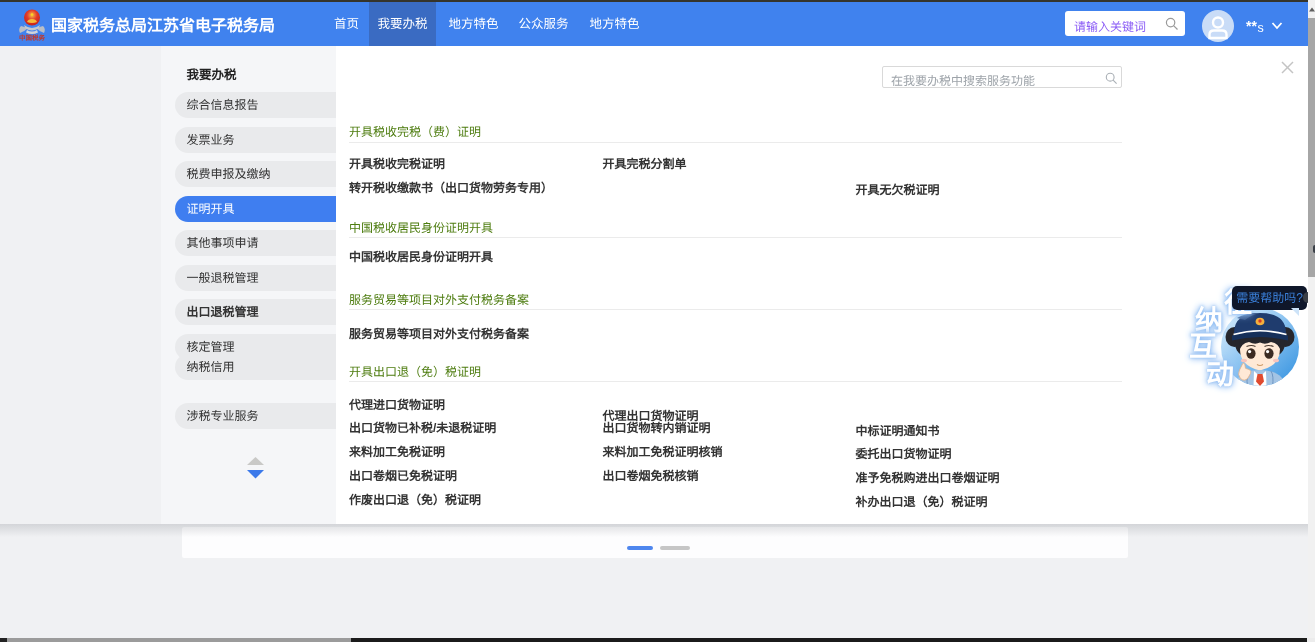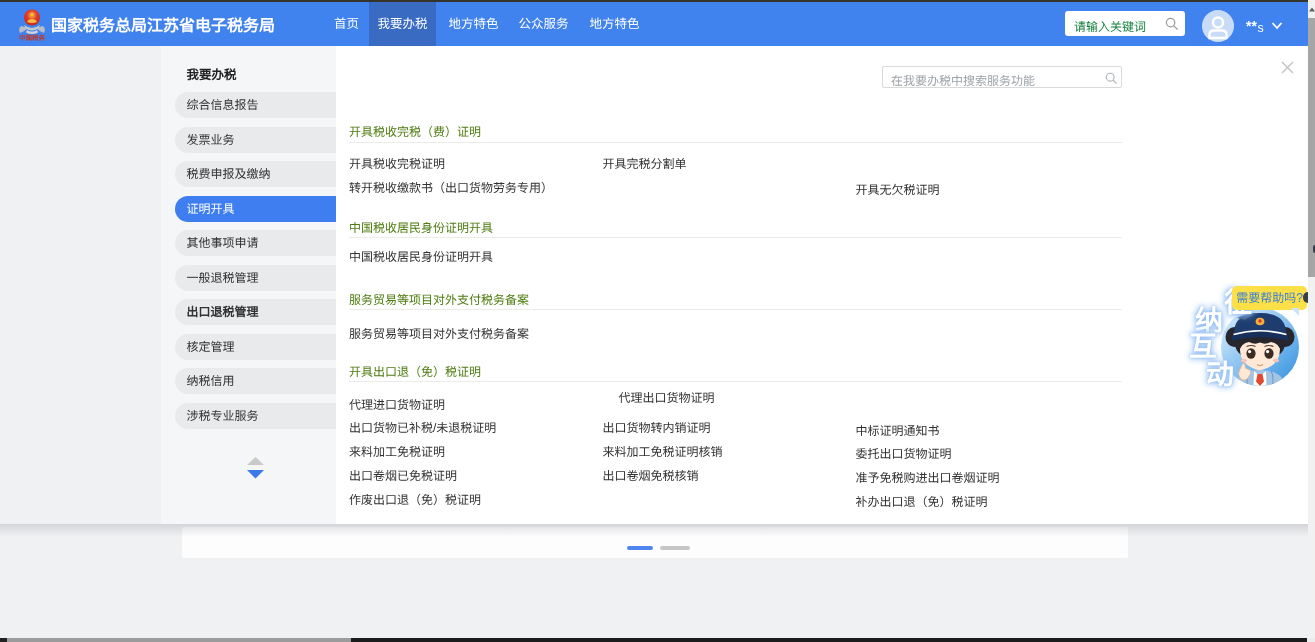--- a/index.html
+++ b/index.html
@@ -11,37 +11,37 @@
 
 
 #topline { left:0; top:0; width:1315px; height:2px; background:#35342b; z-index:60; }
 
 
 #navbar { left:0; top:2px; width:1308px; height:44px; background:#4082ee; z-index:50; }
 #nav-active { left:369px; top:0; width:67px; height:44px; background:#3a6bc2; }
 .navitem { top:0; height:44px; line-height:44px; color:#fff; font-size:12.5px; text-align:center; }
 #brand-title { left:51px; top:1.5px; height:44px; line-height:44px; color:#fff; font-size:16px; font-weight:bold; }
 #nav-search { left:1065px; top:9px; width:120px; height:25px; background:#fff; border-radius:3px; }
-#nav-search span { position:absolute; left:9px; top:6px; font-size:12px; color:#15803d; }
+#nav-search span { position:absolute; left:9px; top:6px; font-size:12px; color:#8b5cf6; }
 #avatar { left:1202px; top:8px; width:32px; height:32px; border-radius:50%; background:#c9dcf7; }
 #username { left:1246px; top:0; height:44px; color:#fff; }
 
 
 #sidebar { left:161px; top:46px; width:175px; height:478px; background:#f5f6f8; z-index:30; }
 #content { left:336px; top:46px; width:971.5px; height:478px; background:#ffffff; z-index:30; }
 #panelshadow { left:0px; top:524px; width:1308px; height:13px; background:linear-gradient(to bottom, rgba(80,85,95,0.18), rgba(80,85,95,0)); z-index:31; }
 
 .pill { left:13.5px; width:161px; height:26px; background:#e9eaec; border-radius:13px 0 0 13px;
   font-size:12px; color:#333; line-height:26px; padding-left:12px; }
 .pill.sel { background:#3f7ef0; color:#fff; }
 #side-head { left:25.5px; top:17.5px; font-size:12.5px; font-weight:bold; color:#222; }
 
 .sec-h { left:13px; font-size:12px; line-height:14px; color:#4d7c0f; }
 .sec-line { left:13px; width:773px; height:1px; background:#ebebeb; }
-.it { font-size:12px; color:#333; height:14px; line-height:14px; }
+.it { font-size:12px; color:#333; height:14px; line-height:14px;font-weight:bold; }
 .c1 { left:13px; } .c2 { left:266.5px; } .c3 { left:519.5px;margin-top:26px; }
 
 #c-search { left:546px; top:20px; width:240px; height:22px; background:#fff; border:1px solid #d9d9d9; border-radius:2px; }
 #c-search span { position:absolute; left:8px; top:4px; font-size:12px; color:#9da3a9; }
 
 
 #card1 { left:182px; top:527px; width:946px; height:31px; background:#fdfdfe; border-radius:2px; z-index:10; }
 #dot1 { left:627px; top:546px; width:26px; height:4px; border-radius:2px; background:#4e86ee; z-index:12; }
 #dot2 { left:660px; top:546px; width:30px; height:4px; border-radius:2px; background:#c6c6c6; z-index:12; }
 #card2 { left:182px; top:569px; width:946px; height:69px; background:#fdfdfe; border-radius:2px; z-index:10; }
@@ -51,21 +51,21 @@
 
 #vsb { left:1308px; top:0; width:7px; height:642px; background:#f1f1f1; z-index:70; }
 #vsb-thumb { left:0; top:18px; width:7px; height:259px; background:#a6a6a6; }
 #hsb { left:0; top:638px; width:1315px; height:4px; z-index:70; }
 
 
 #wcircle { left:1221px; top:308px; width:78px; height:78px; border-radius:50%;
   background:linear-gradient(135deg,#e2f2fd 0%,#9dcdf4 38%,#2e8fdf 100%); z-index:40; overflow:hidden; }
 .wchar { z-index:42; color:#fff; font-weight:bold; font-size:28px; line-height:1;
   text-shadow:0 0 3px #8ab9f2, 0 0 6px #8ab9f2, 0 0 9px #a9cdf5; }
-#bubble { left:1232px; top:286px; width:75px; height:24px; background:#fde047; border-radius:5px; z-index:43;
+#bubble { left:1232px; top:286px; width:75px; height:24px; background:#0f172a; border-radius:5px; z-index:43;
   font-size:12px; color:#3a7fd8; line-height:24px; text-align:center; }
 #bubble:after { content:""; position:absolute; right:8px; bottom:-6px; border:4px solid transparent; border-top-color:#cde3f8; border-right-color:#cde3f8; }
 </style>
 </head>
 <body>
 <div id="page">
 
   <div class="abs" id="topline"></div>
 
   <div class="abs" id="navbar">
@@ -118,21 +118,21 @@
   <div class="abs" id="sidebar">
     <div class="abs" id="side-head">我要办税</div>
     <div class="abs pill" style="top:46px;">综合信息报告</div>
     <div class="abs pill" style="top:115px;">税费申报及缴纳</div>
     <div class="abs pill" style="top:81px;">发票业务</div>
     <div class="abs pill sel" style="top:150px;">证明开具</div>
     <div class="abs pill" style="top:219px;">一般退税管理</div>
     <div class="abs pill" style="top:184px;">其他事项申请</div>
     <div class="abs pill" style="top:253px;font-weight:bold;">出口退税管理</div>
     <div class="abs pill" style="top:288px;">核定管理</div>
-    <div class="abs pill" style="top:322px;">纳税信用</div>
+    <div class="abs pill" style="top:308px;">纳税信用</div>
     <div class="abs pill" style="top:357px;">涉税专业服务</div>
     <svg class="abs" style="left:85.5px;top:411px;" width="17" height="22" viewBox="0 0 17 22">
       <polygon points="8.5,0 17,8 0,8" fill="#c9c9c7"></polygon>
       <polygon points="0,13 17,13 8.5,21.5" fill="#3b79ea"></polygon>
     </svg>
   </div>
 
   <div class="abs" id="content">
     <div class="abs" id="c-search">
         <span>在我要办税中搜索服务功能</span>
@@ -153,21 +153,21 @@
     <div class="abs sec-line" style="top:191px;"></div>
     <div class="abs it c1" style="top:204px;">中国税收居民身份证明开具</div>
 
     <div class="abs sec-h" style="top:246.5px;">服务贸易等项目对外支付税务备案</div>
     <div class="abs sec-line" style="top:262.5px;"></div>
     <div class="abs it c1" style="top:280.5px;">服务贸易等项目对外支付税务备案</div>
 
     <div class="abs sec-h" style="top:318.5px;">开具出口退（免）税证明</div>
     <div class="abs sec-line" style="top:335px;"></div>
     <div class="abs it c1" style="top:351.5px;">代理进口货物证明</div>
-    <div class="abs it c2" style="top:345px;margin-left:16px;">代理出口货物证明</div>
+    <div class="abs it c2" style="top:363px;">代理出口货物证明</div>
     <div class="abs it c3" style="top:351.5px;">中标证明通知书</div>
     <div class="abs it c1" style="top:375px;">出口货物已补税/未退税证明</div>
     <div class="abs it c2" style="top:375px;">出口货物转内销证明</div>
     <div class="abs it c3" style="top:375px;">委托出口货物证明</div>
     <div class="abs it c1" style="top:399px;">来料加工免税证明</div>
     <div class="abs it c2" style="top:399px;">来料加工免税证明核销</div>
     <div class="abs it c3" style="top:399px;">准予免税购进出口卷烟证明</div>
     <div class="abs it c1" style="top:423px;">出口卷烟已免税证明</div>
     <div class="abs it c2" style="top:423px;">出口卷烟免税核销</div>
     <div class="abs it c3" style="top:423px;">补办出口退（免）税证明</div>

